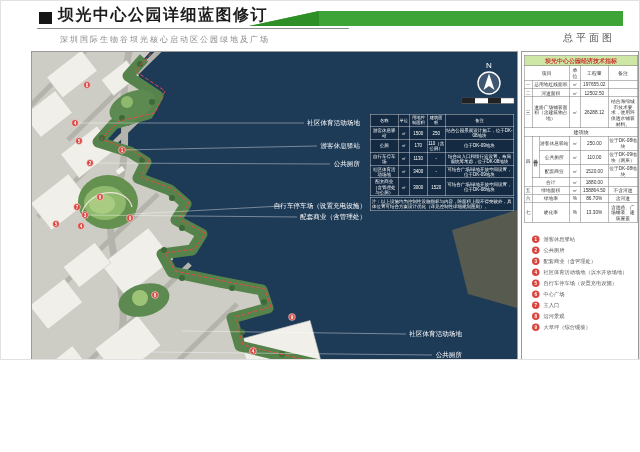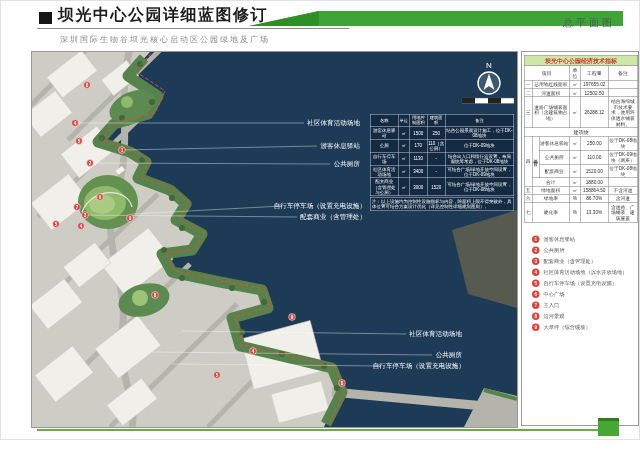--- a/index.html
+++ b/index.html
@@ -1,24 +1,24 @@
 <!DOCTYPE html>
 <html><head>
 <meta charset="utf-8">
 <style>
   html,body{margin:0;padding:0;background:#fff;}
-  .page{position:relative;width:640px;height:440px;background:#ffffff;overflow:hidden;
+  .page{position:relative;width:640px;height:360px;background:#ffffff;overflow:hidden;
         font-family:"Liberation Sans",sans-serif;border:1px solid #e2e2e2;box-sizing:border-box;}
   
   .hdr-square{position:absolute;left:38px;top:11px;width:13px;height:12px;background:#161616;}
   .hdr-title{position:absolute;left:57px;top:4px;font-size:16px;font-weight:bold;color:#1c1c1c;letter-spacing:1.5px;}
   .hdr-rule{position:absolute;left:36px;top:27px;width:312px;height:1px;background:#8d8d8d;}
   .hdr-sub{position:absolute;left:59px;top:33px;font-size:8px;color:#8a8a8a;letter-spacing:2px;}
   .hdr-ribbon{position:absolute;left:248px;top:6px;width:374px;height:22px;}
-  .sheet-label{position:absolute;left:540px;top:15px;width:74px;text-align:right;font-size:10px;color:#555;letter-spacing:3px;}
+  .sheet-label{position:absolute;left:540px;top:30px;width:74px;text-align:right;font-size:10px;color:#555;letter-spacing:3px;}
   
   .map-panel{position:absolute;left:30px;top:50px;width:485px;height:375px;border:1px solid #9a9a9a;
              background:#1d3a57;overflow:hidden;box-sizing:content-box;}
   .map-svg{position:absolute;left:0;top:0;}
   .maplabel{fill:#ffffff;font-size:6.6px;}
   .leader{stroke:#ffffff;stroke-opacity:.8;stroke-width:.5;}
   .mk circle{fill:#d9453e;stroke:#fff;stroke-width:.5;}
   .mk text{fill:#fff;font-size:4.6px;text-anchor:middle;font-weight:bold;}
   
   .ovl{position:absolute;left:338px;top:62px;width:288px;transform:scale(.5);transform-origin:0 0;color:#fff;}

